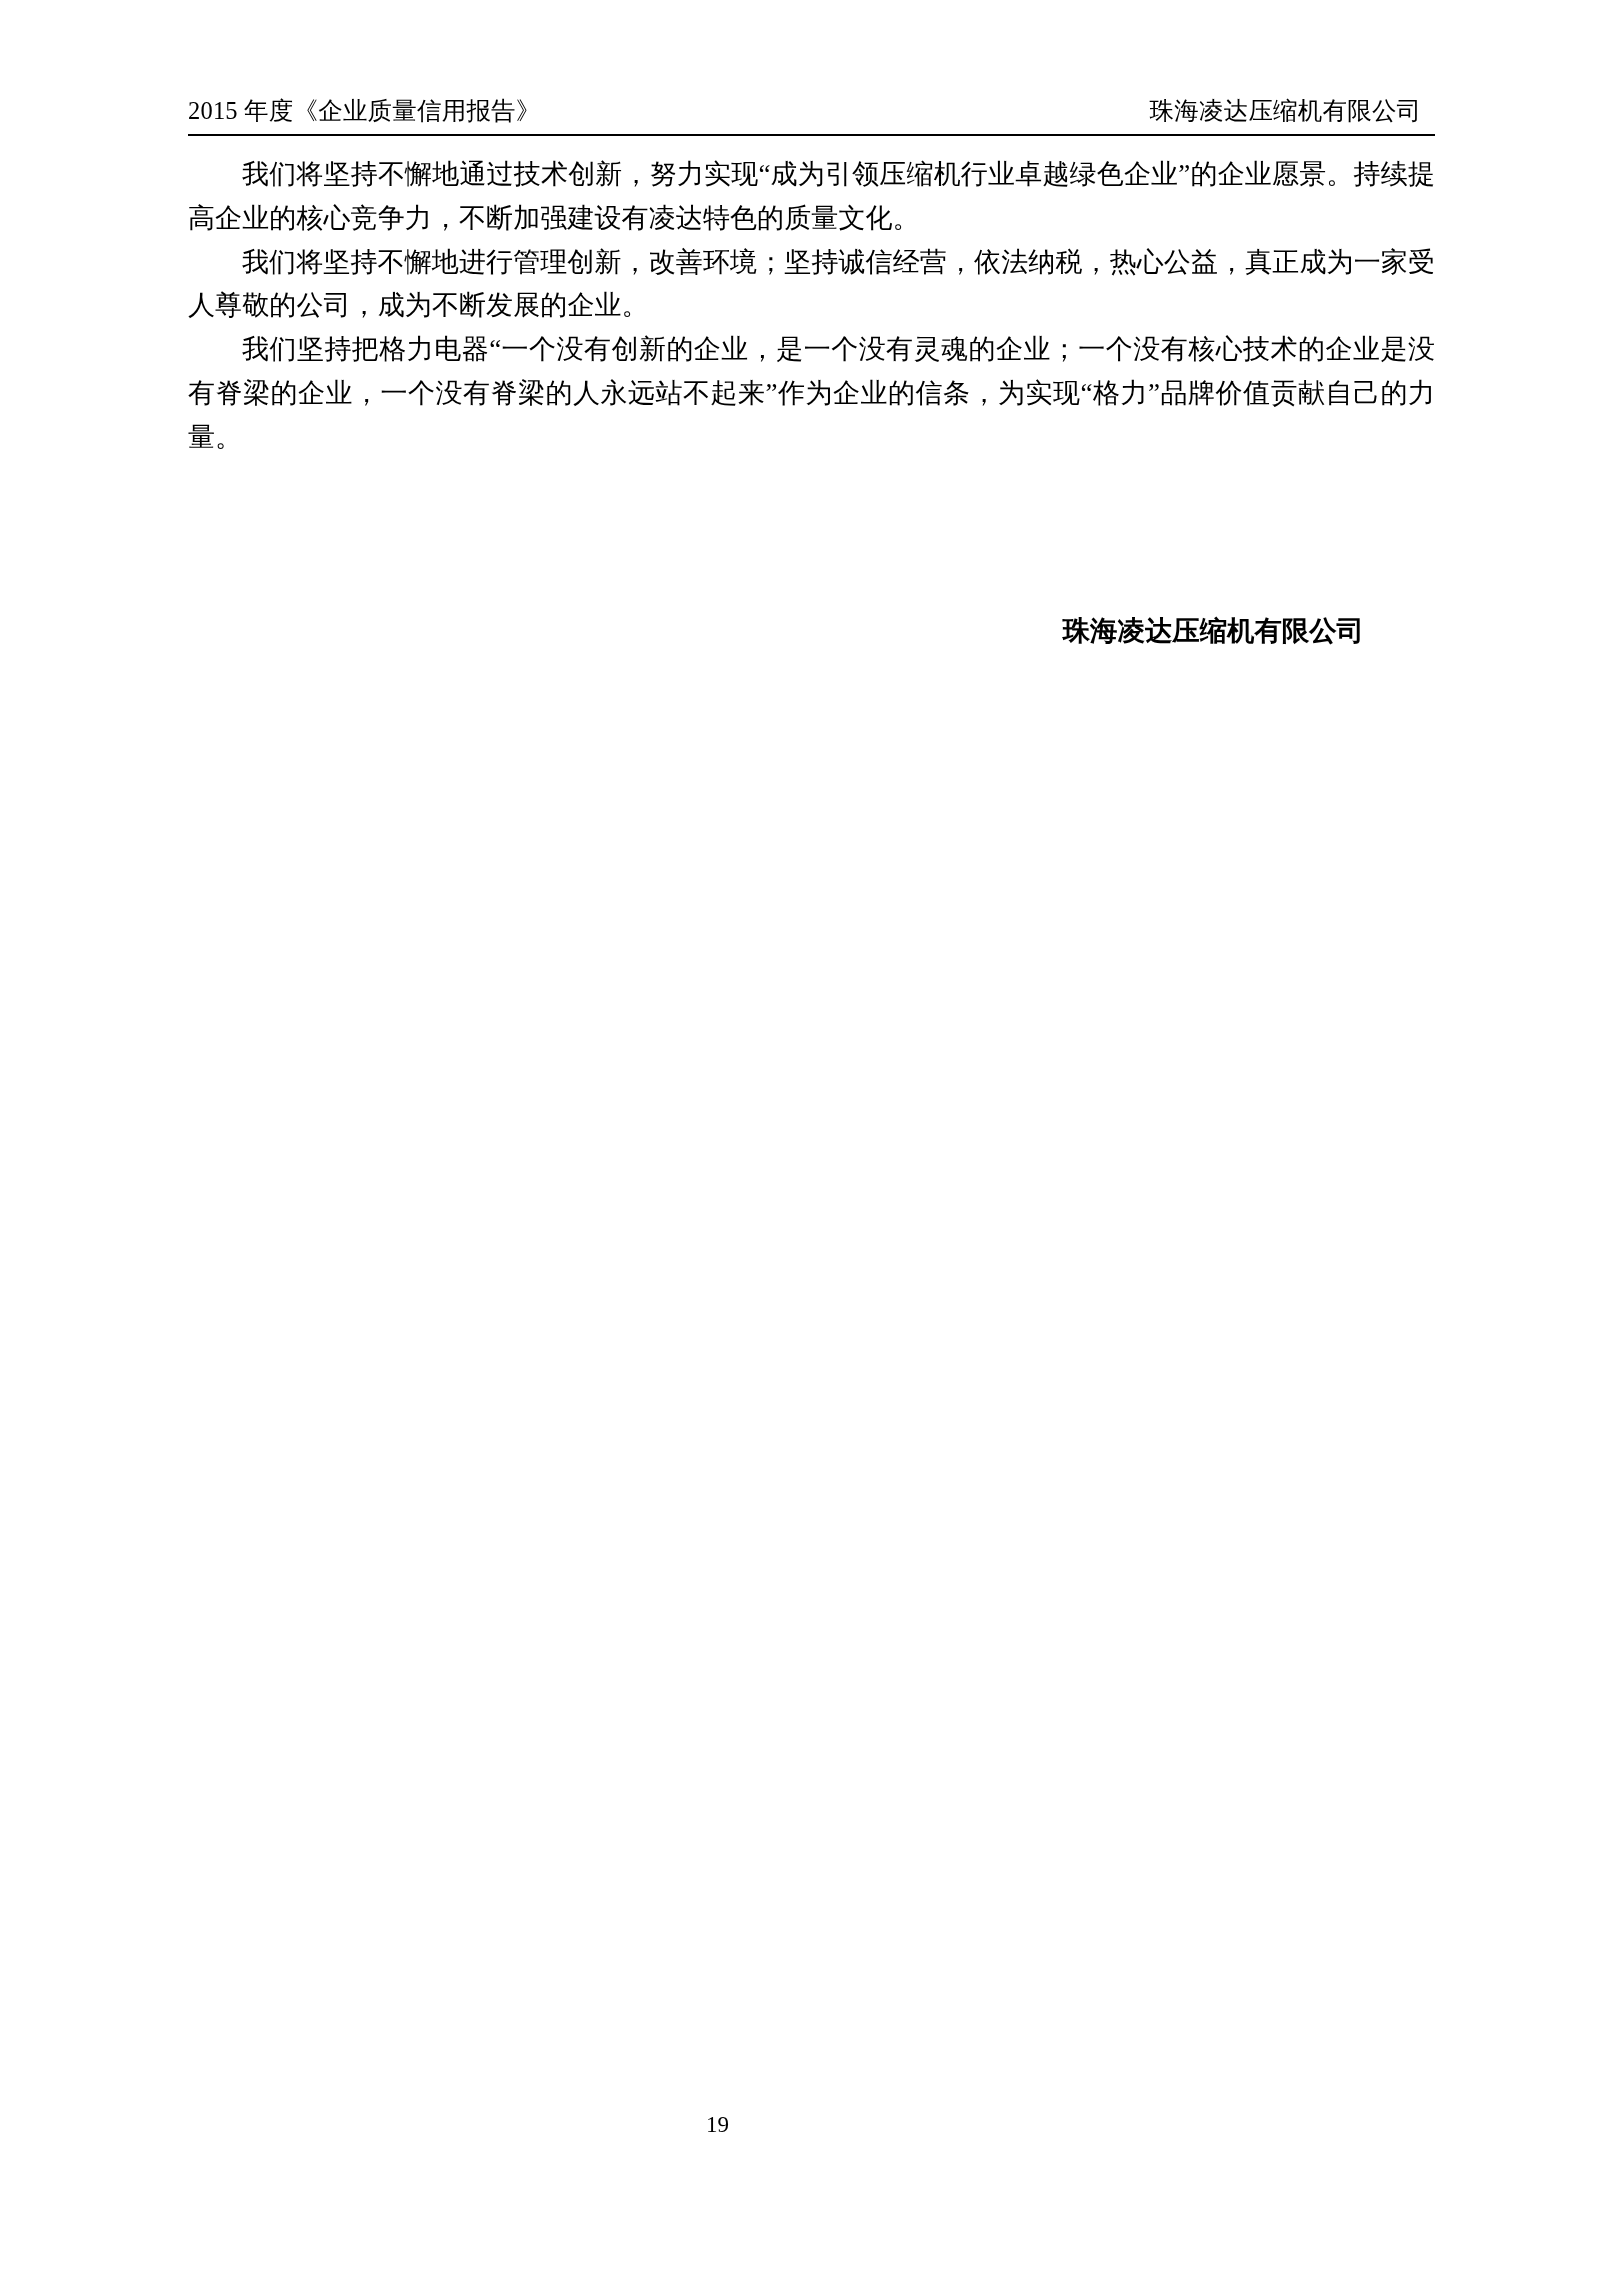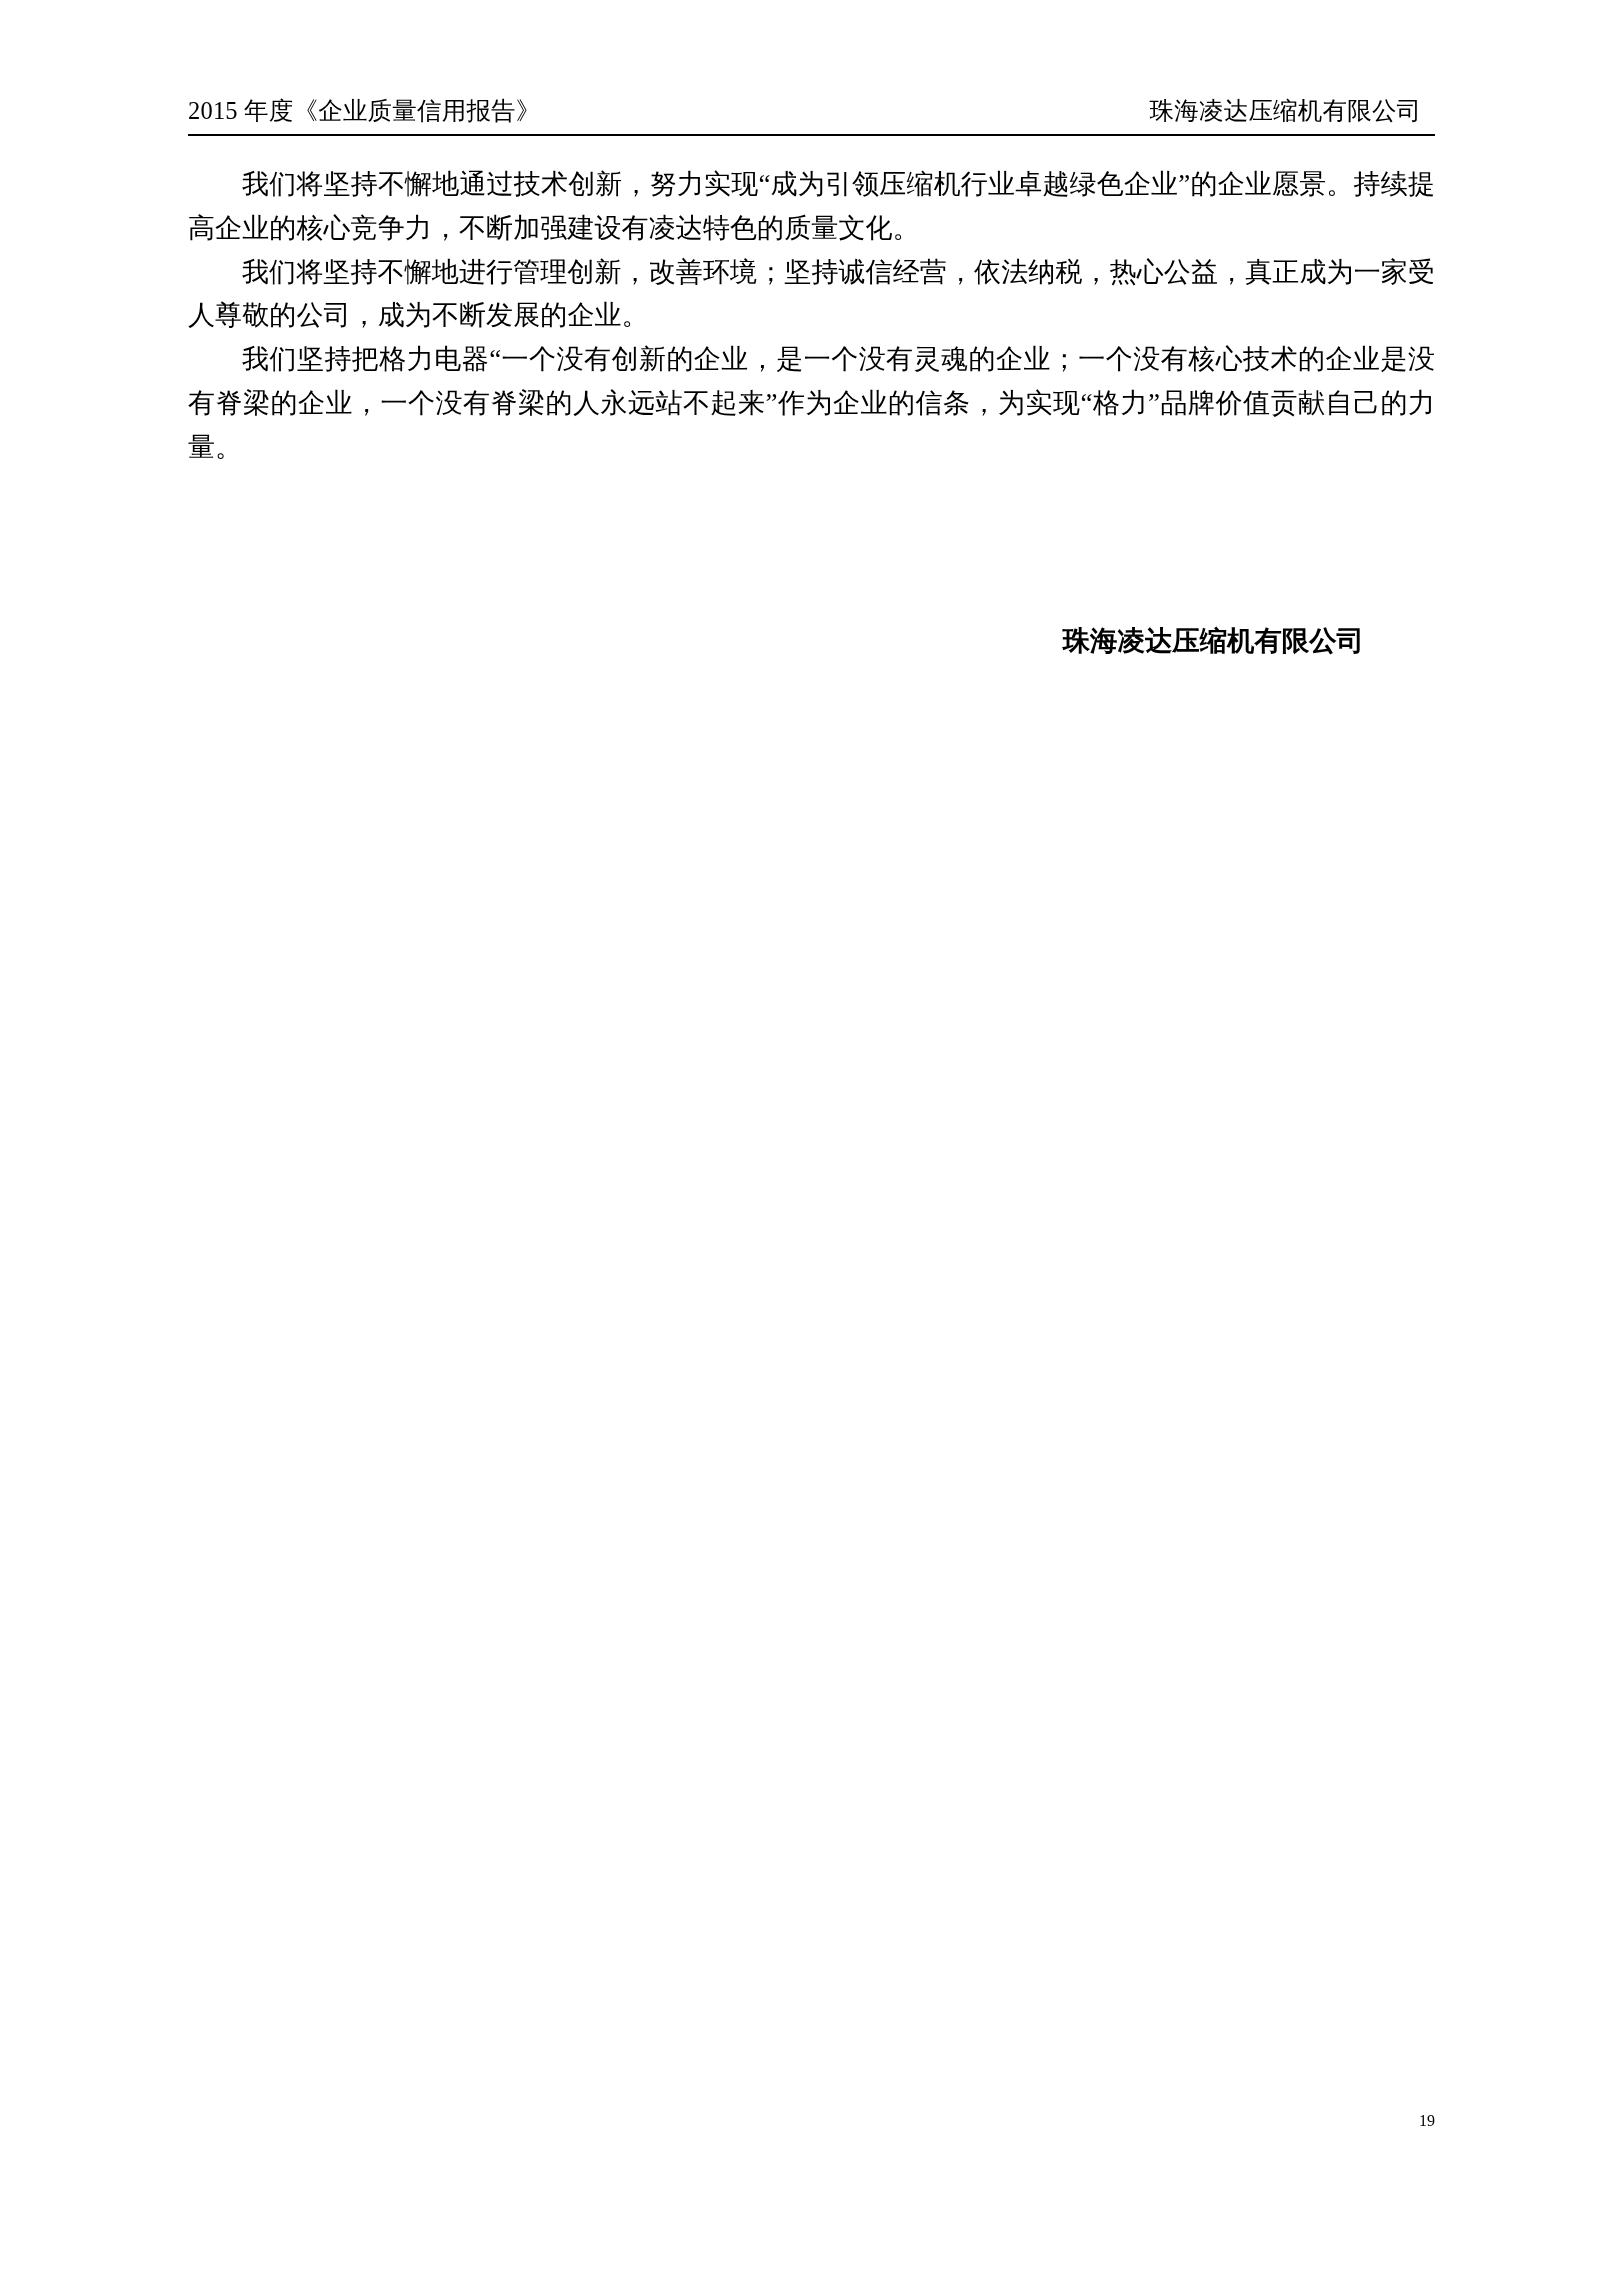--- a/index.html
+++ b/index.html
@@ -53,21 +53,21 @@
     font-weight: bold;
     margin-top: 27.4px;
     letter-spacing: 1px;
   }
   .section-title .gap {
     display: inline-block;
     width: 27.4px;
   }
   
   .body-block {
-    margin-top: 27px;
+    margin-top: 17px;
   }
   p.para {
     margin: 0 0 0 0;
     font-size: 27px;
     line-height: 1.62;
     text-align: justify;
     text-justify: inter-ideograph;
     text-indent: 2em;
     letter-spacing: 0.1px;
   }
@@ -87,22 +87,22 @@
   .sig-date {
     padding-right: 5.9px;
     letter-spacing: 2.9px;
   }
   
   .page-number {
     position: absolute;
     left: 0;
     right: 0;
     top: 2112px;
-    text-align: right;
-    font-size: 16px;
+    text-align: center;
+    font-size: 23px;
   }
 </style>
 </head>
 <body>
 
 <div class="page">
   <div class="content">
 
     <div class="header-row">
       <span class="header-left">2015 年度《企业质量信用报告》</span>

